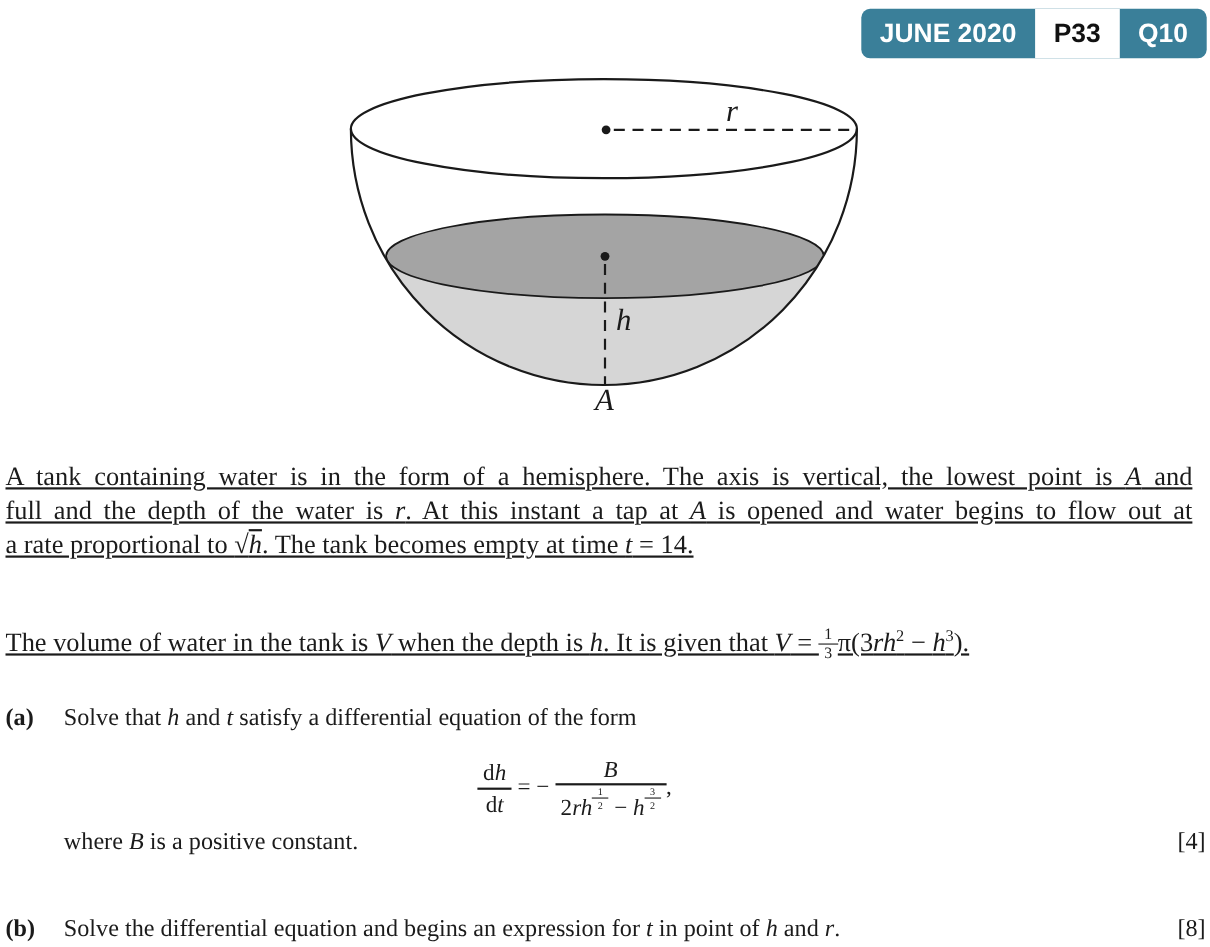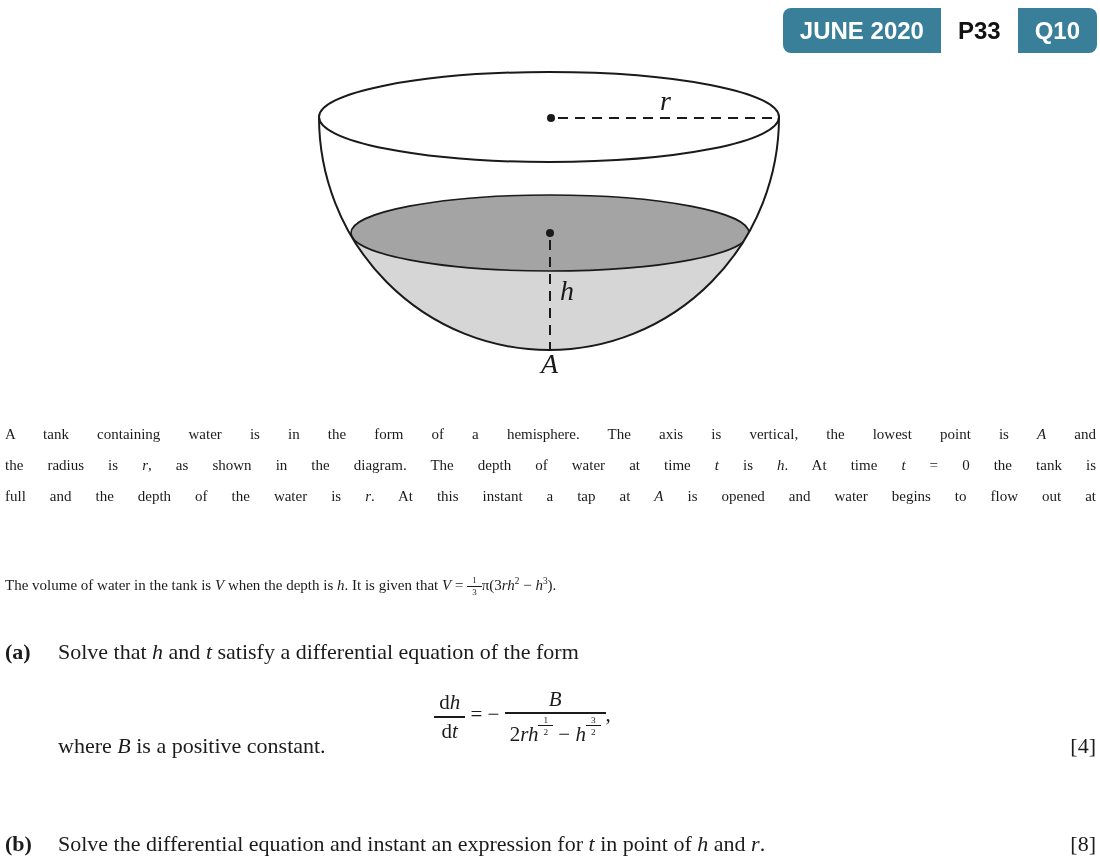--- a/index.html
+++ b/index.html
@@ -15,21 +15,21 @@
     border-radius:8px;overflow:hidden;
     background:var(--badge_teal,#3a7f99);
     font-family:"Liberation Sans",sans-serif;font-weight:bold;font-size:24px;
   }
   .badge-seg{display:flex;align-items:center;padding:10px 17px;color:var(--badge_text,#ffffff);white-space:nowrap;}
   .badge-seg.white{background:var(--badge_paper_bg,#ffffff);color:var(--badge_paper_text,#111111);}
   
   .diagram{position:absolute;left:280px;top:60px;}
   svg text{font-family:"Liberation Serif",serif;font-style:italic;font-size:28px;fill:var(--line,#1a1a1a);}
   
-  .para{position:absolute;left:5px;right:4px;font-size:15px;line-height:31px;}
+  .para{position:absolute;left:5px;right:16px;font-size:24px;line-height:31px;text-decoration:underline;}
   .jl{text-align:justify;text-align-last:justify;}
   .jl.last{text-align-last:auto;}
   .var{font-style:italic;}
   .sup{font-size:0.62em;vertical-align:0.6em;line-height:0;}
   .ov{text-decoration:overline;}
   
   .frac{display:inline-block;text-align:center;vertical-align:middle;line-height:1.15;}
   .frac .num{display:block;border-bottom:2px solid currentColor;padding:0 5px 1px;}
   .frac .den{display:block;padding:1px 5px 0;}
   .frac.small{font-size:0.6em;line-height:1.05;}
@@ -69,36 +69,36 @@
   <line x1="558" y1="118" x2="778" y2="118" style="stroke:var(--line,#1a1a1a)" stroke-width="2" stroke-dasharray="10 7"></line>
   <circle cx="550" cy="233" r="4" style="fill:var(--line,#1a1a1a)"></circle>
   <line x1="550" y1="240" x2="550" y2="349" style="stroke:var(--line,#1a1a1a)" stroke-width="2" stroke-dasharray="10 7"></line>
   <text x="660" y="110">r</text>
   <text x="560" y="300">h</text>
   <text x="541" y="373">A</text>
 </svg>
 
 <div class="para" style="top:419px">
   <div class="jl"><span>A tank containing water is in the form of a hemisphere.  The axis is vertical, the lowest point is </span><span class="var">A</span><span> and</span></div>
-  <div class="jl"><span>the radius is </span><span class="var">r</span><span>, as shown in the diagram.  The depth of water at time </span><span class="var">t</span><span> is </span><span class="var">h</span><span>.  At time </span><span class="var">t</span><span> = 0 the tank is</span></div>
   <div class="jl"><span>full and the depth of the water is </span><span class="var">r</span><span>.  At this instant a tap at </span><span class="var">A</span><span> is opened and water begins to flow out at</span></div>
+  <div class="jl last"><span>a rate proportional to </span><span>√</span><span class="var ov">h</span><span>.  The tank becomes empty at time </span><span class="var">t</span><span> = 14.</span></div>
 </div>
 
 <div class="para" style="top:570px"><span>The volume of water in the tank is </span><span class="var">V</span><span> when the depth is </span><span class="var">h</span><span>.  It is given that </span><span class="var">V</span><span> = </span><span class="frac small"><span class="num"><span>1</span></span><span class="den"><span>3</span></span></span><span>π(3</span><span class="var">rh</span><span class="sup">2</span><span> − </span><span class="var">h</span><span class="sup">3</span><span>).</span></div>
 
 <div class="qrow" style="top:636px">
   <span class="qlabel">(a)</span>
   <span class="qtext"><span>Solve that </span><span class="var">h</span><span> and </span><span class="var">t</span><span> satisfy a differential equation of the form</span></span>
 </div>
 
 <div class="equation"><span class="frac"><span class="num"><span>d</span><span class="var">h</span></span><span class="den"><span>d</span><span class="var">t</span></span></span><span> = − </span><span class="frac"><span class="num"><span class="var">B</span></span><span class="den"><span>2</span><span class="var">rh</span><span class="supfrac"><span class="num">1</span><span class="den">2</span></span><span> − </span><span class="var">h</span><span class="supfrac"><span class="num">3</span><span class="den">2</span></span></span></span><span>,</span></div>
 
-<div class="qrow" style="top:730px">
+<div class="qrow" style="top:749px">
   <span class="qlabel"></span>
   <span class="qtext"><span>where </span><span class="var">B</span><span> is a positive constant.</span></span>
   <span class="qmarks">[4]</span>
 </div>
 
 <div class="qrow" style="top:828px">
   <span class="qlabel">(b)</span>
-  <span class="qtext"><span>Solve the differential equation and instant an expression for </span><span class="var">t</span><span> in point of </span><span class="var">h</span><span> and </span><span class="var">r</span><span>.</span></span>
+  <span class="qtext"><span>Solve the differential equation and begins an expression for </span><span class="var">t</span><span> in point of </span><span class="var">h</span><span> and </span><span class="var">r</span><span>.</span></span>
   <span class="qmarks">[8]</span>
 </div>
 
 </body></html>

